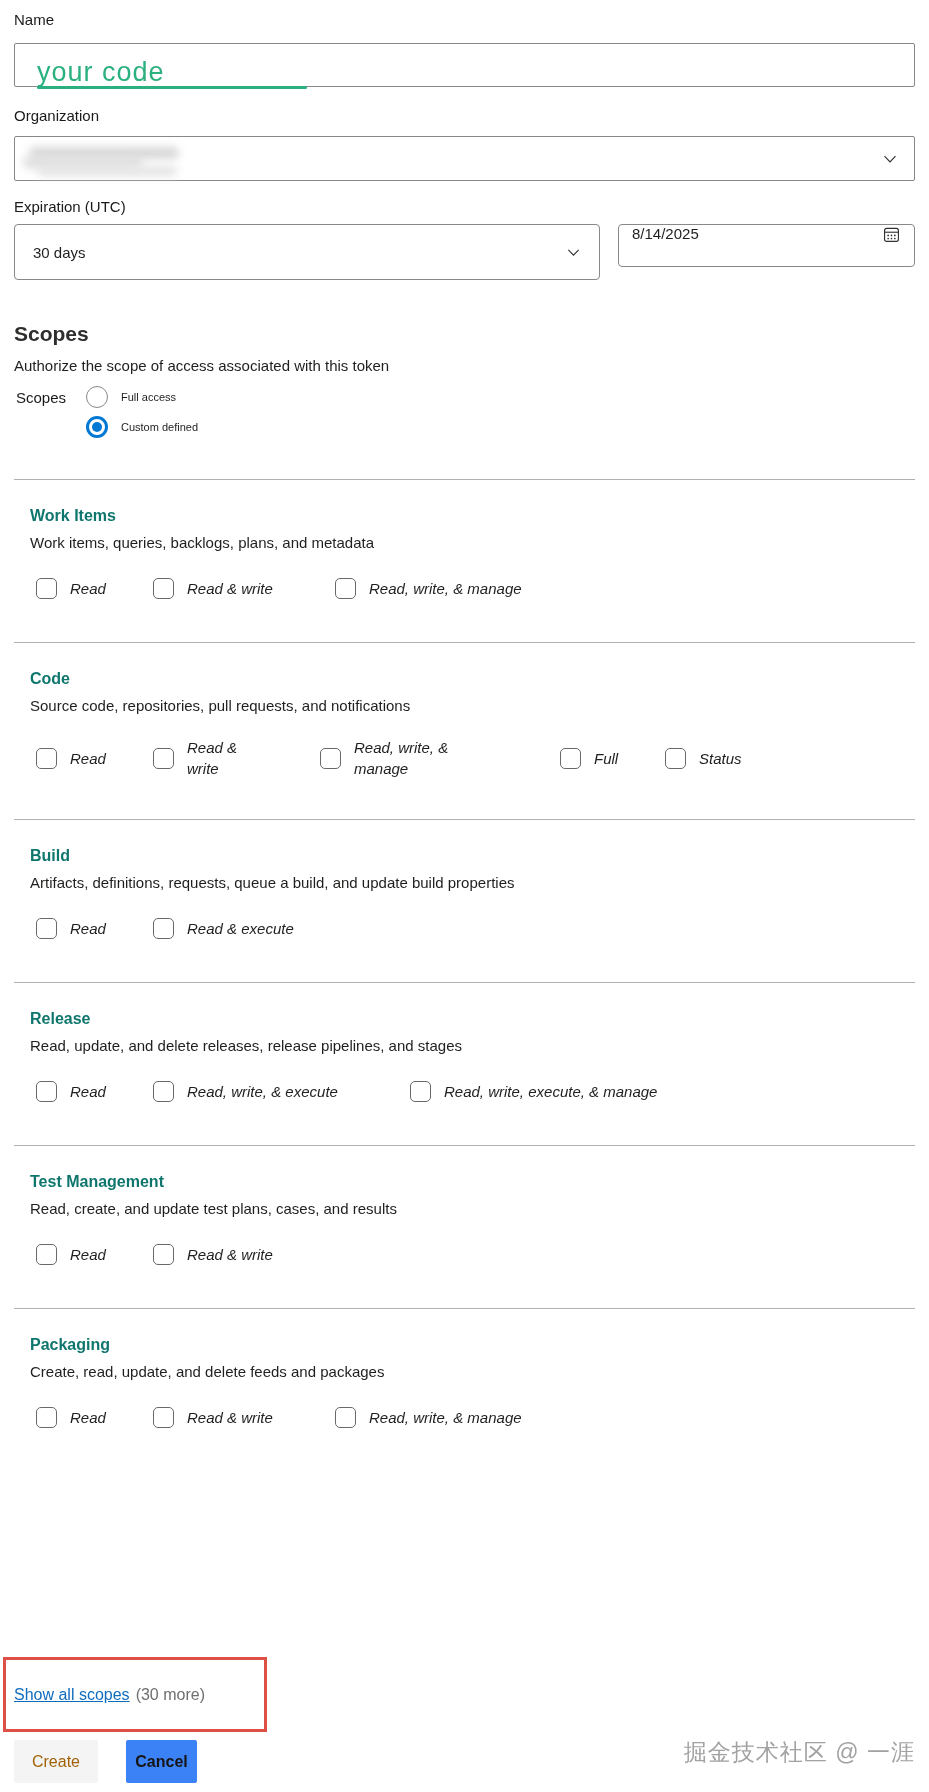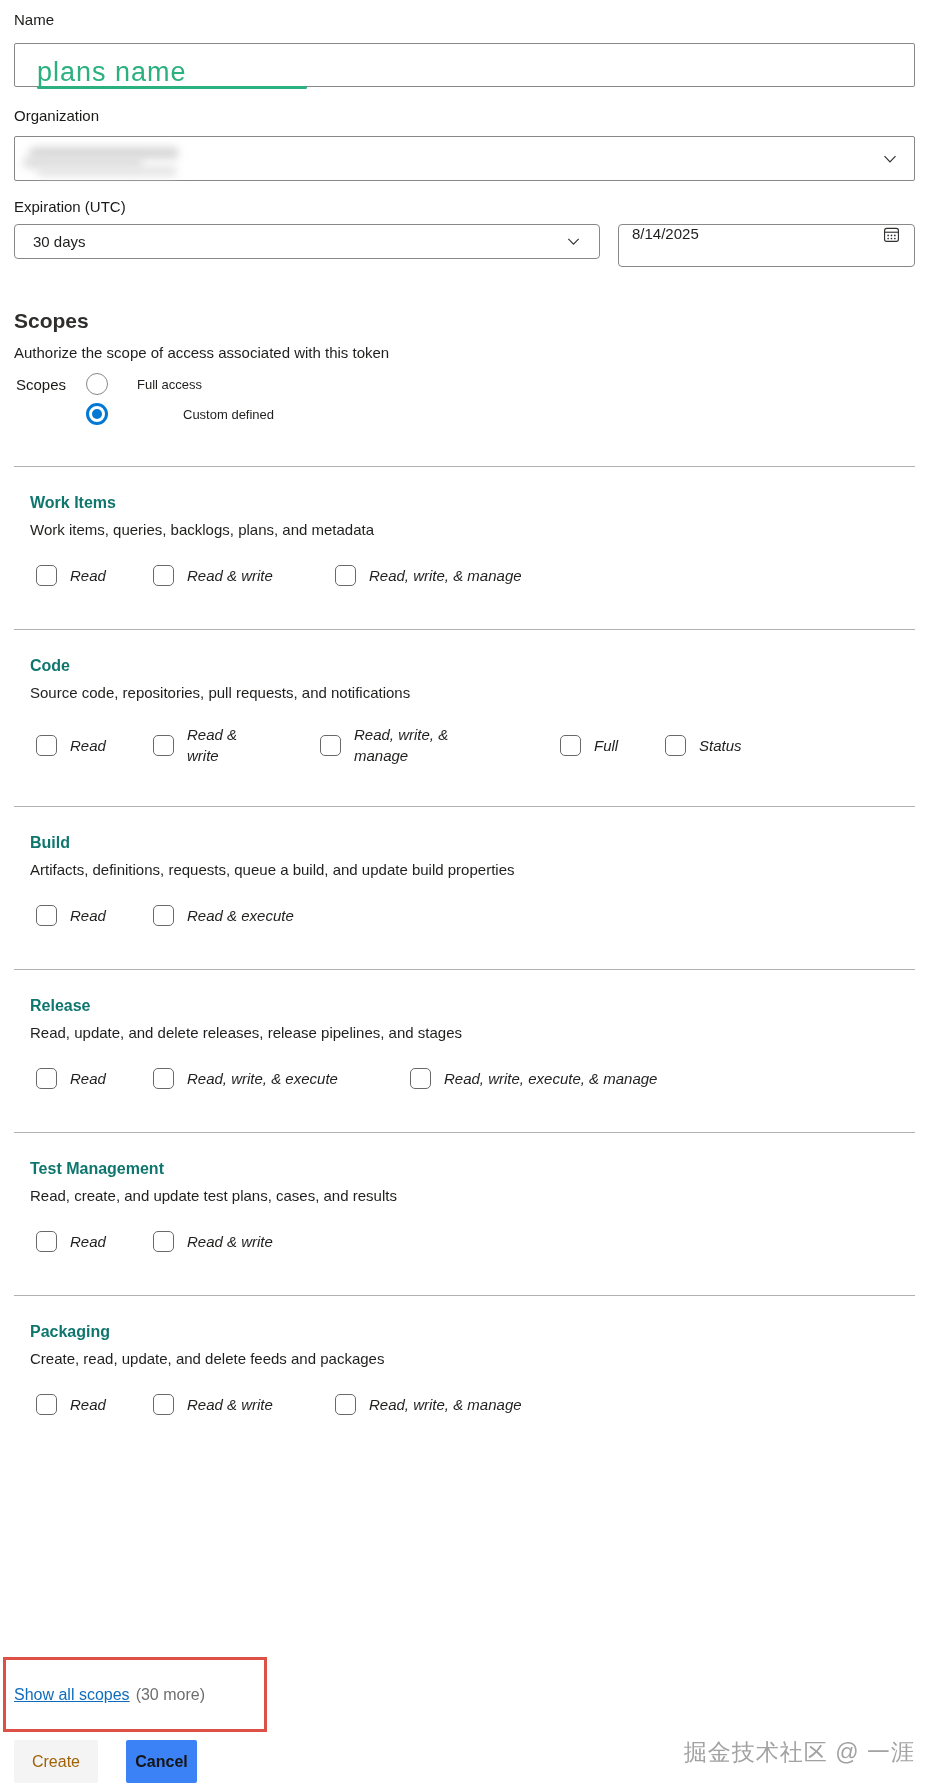--- a/index.html
+++ b/index.html
@@ -38,43 +38,43 @@
     margin-bottom:16px;
   }
   .redacted { position:absolute; left:8px; top:8px; width:170px; height:30px; pointer-events:none; }
   .redacted i { position:absolute; display:block; border-radius:8px; filter:blur(4px); }
   .redacted .r1 { left:6px; top:2px; width:150px; height:12px; background:#d7d7d7; }
   .redacted .r2 { left:0; top:12px; width:120px; height:11px; background:#dcdcdc; }
   .redacted .r3 { left:14px; top:21px; width:140px; height:10px; background:#e3e3e3; }
 
   .exp-row { display:flex; gap:18px; margin-bottom:40px; }
   .exp-select {
-    width:586px; height:35px; border:1px solid #8a8886; border-radius:4px;
+    width:586px; height:56px; border:1px solid #8a8886; border-radius:4px;
     display:flex; align-items:center; justify-content:space-between; padding:0 18px;
     font-size:15px; background:#fff;
   }
   .exp-date {
     flex:1; height:43px; border:1px solid #8a8886; border-radius:4px;
     display:flex; align-items:flex-start; justify-content:space-between; padding:0 13px;
     font-size:15px; background:#fff;
   }
 
   .scopes-heading { font-size:21px; font-weight:600; color:#2f2e2d; line-height:28px; margin-bottom:8px; }
   .scopes-desc { font-size:15px; line-height:20px; margin-bottom:8px; }
 
   .radio-row { display:flex; align-items:center; height:26px; margin-bottom:4px; }
-  .radio-row.second { margin-left:72px; margin-bottom:0;gap:46px; }
+  .radio-row.second { margin-left:72px; margin-bottom:0; }
   .radio-group-label { width:72px; font-size:15px; color:#1b1a19; padding-left:2px; }
   .radio {
     width:22px; height:22px; border-radius:50%; border:1px solid #8a8886; background:#fff;
     display:flex; align-items:center; justify-content:center; flex:0 0 auto;
   }
   .radio.selected { border:3px solid var(--accent-blue,#0078d4); }
   .radio.selected::after { content:""; width:10px; height:10px; border-radius:50%; background:var(--accent-blue,#0078d4); }
-  .radio-label { font-size:13px; margin-left:29px; }
+  .radio-label { font-size:11px; margin-left:13px; }
 
   .sections { margin-top:39px; }
   .scope-section { border-top:1px solid #b3b1af; padding:26px 16px 40px; }
   .section-title { font-size:16px; font-weight:700; line-height:20px; color:#0f766e; }
   .section-desc { font-size:15px; line-height:19px; margin-top:7px; color:#201f1e; }
   .options { display:flex; align-items:center; margin-top:22px; margin-left:6px; min-height:28px;font-style:italic; }
   .opt { display:flex; align-items:center; }
   .cb {
     width:21px; height:21px; border:1px solid #6b6966; border-radius:5px;
     background:#fff; flex:0 0 auto; cursor:pointer;
@@ -107,21 +107,21 @@
   .chev { display:block; }
 </style>
 </head>
 <body>
 
 <div class="page">
   <div class="content">
 
     <div class="field-label lbl-name">Name</div>
     <div class="text-input name-wrap">
-      <span class="green-annotation">plans name</span>
+      <span class="green-annotation">your code</span>
       <span class="green-underline"></span>
     </div>
 
     <div class="field-label lbl-org">Organization</div>
     <div class="select-box">
       <span class="redacted">
           <i class="r1"></i>
           <i class="r2"></i>
           <i class="r3"></i>
         </span>

